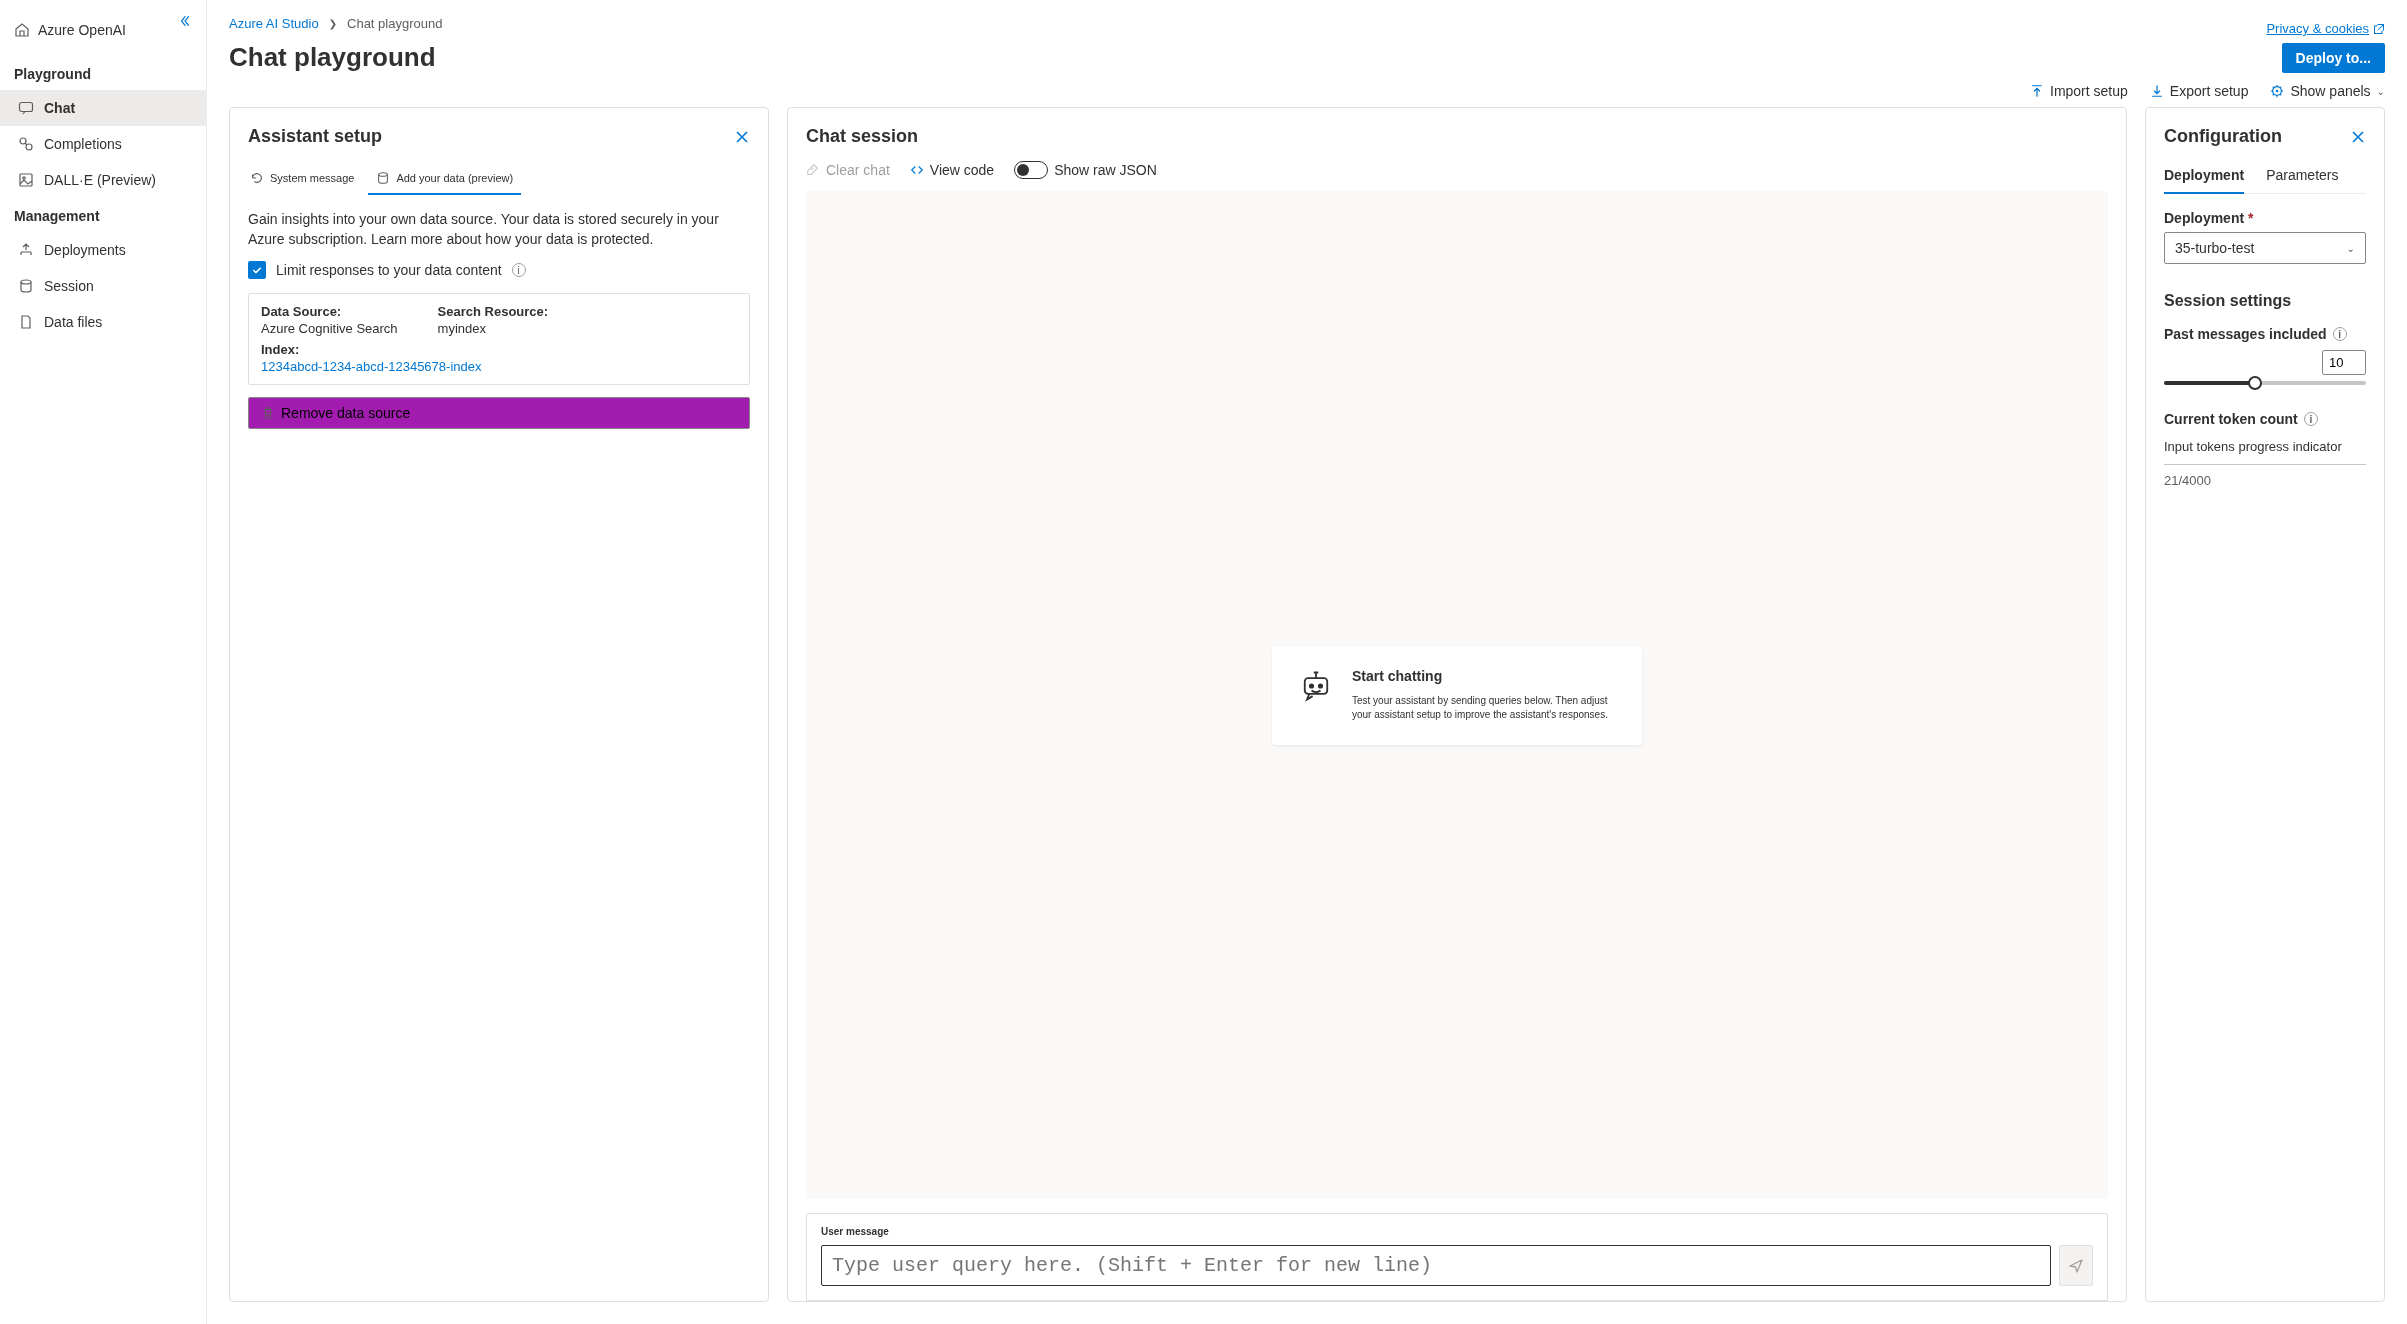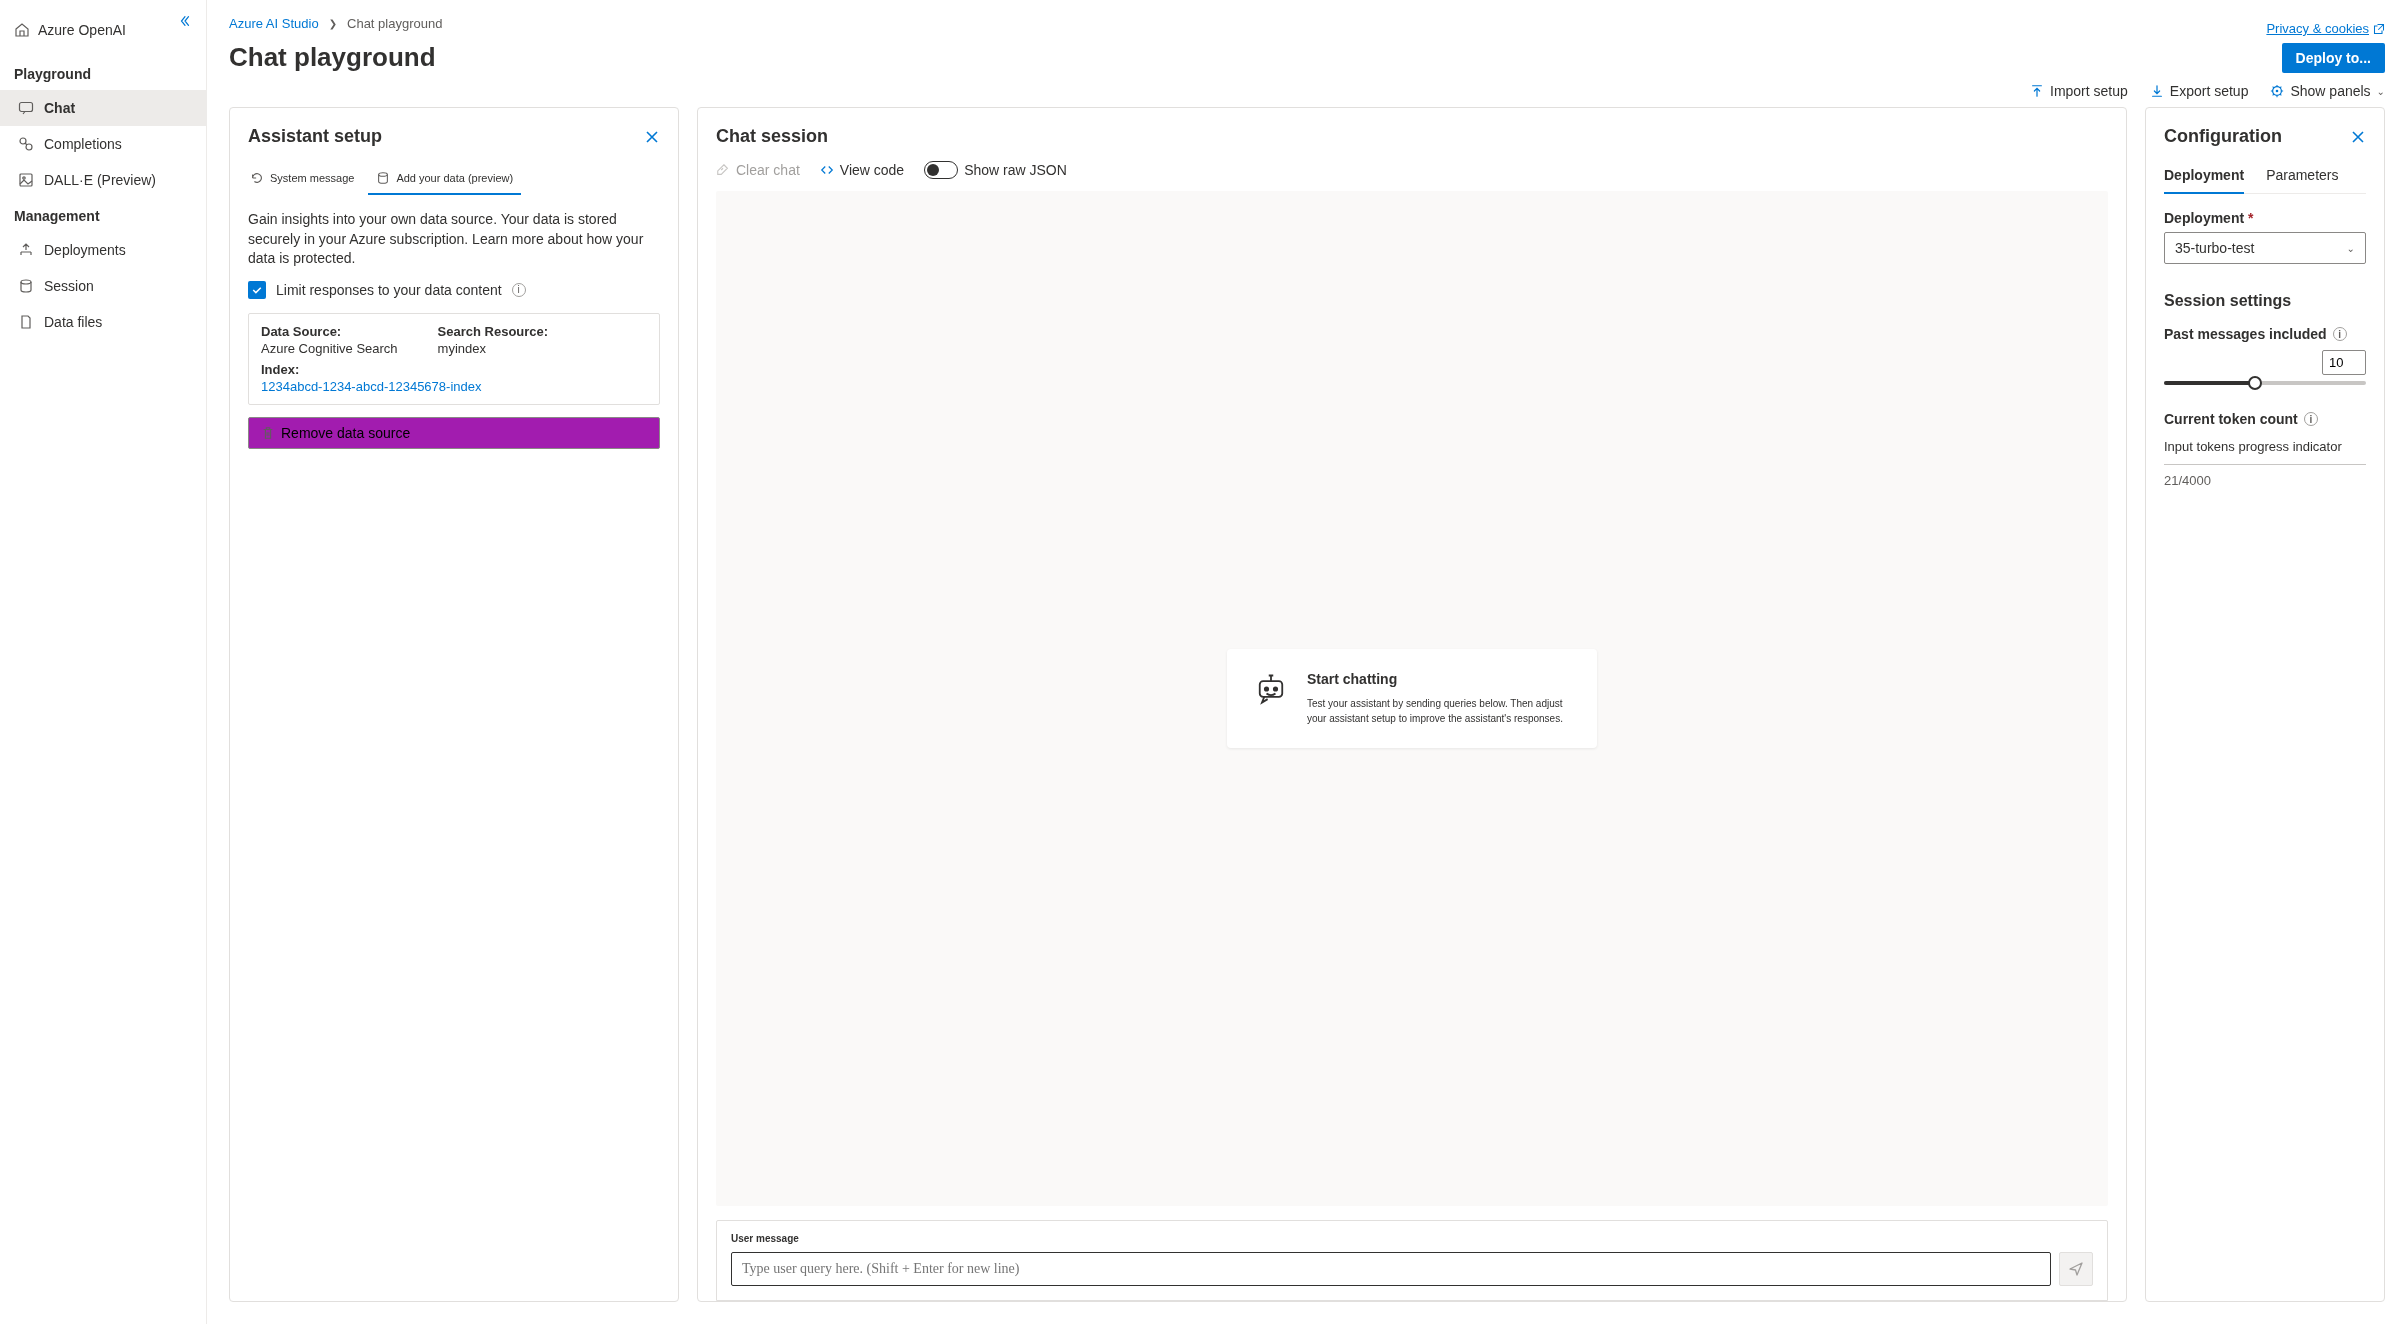--- a/index.html
+++ b/index.html
@@ -23,21 +23,21 @@
   .topline { display:flex; align-items:center; justify-content:space-between; }
   .privacy-link { color:#0078d4; text-decoration:underline; cursor:pointer; display:flex; align-items:center; gap:4px; font-size:13px;margin-top:11px;}
   .title-row { display:flex; justify-content:space-between; align-items:center; margin-top:6px; }
   .page-title { font-size:26px; font-weight:600; margin:0; }
   .deploy-btn { background:#0078d4; color:#fff; border:none; padding:7px 14px; border-radius:2px; font-size:14px; cursor:pointer; font-weight:600;}
   .toolbar-row { display:flex; justify-content:flex-end; gap:22px; padding:10px 22px 8px 22px; font-size:14px; color:#323130; }
   .toolbar-row .tb-item { display:flex; align-items:center; gap:6px; cursor:pointer; }
   .toolbar-row .tb-item svg { color:#0078d4; }
   .panels { display:flex; gap:18px; padding:0 22px 22px 22px; flex:1; min-height:0;}
   .card { border:1px solid #e1dfdd; border-radius:4px; background:#fff; display:flex; flex-direction:column; }
-  .card.left { width:450px; flex-shrink:0; padding:18px; }
+  .card.left { width:540px; flex-shrink:0; padding:18px; }
   .card.mid { flex:1; padding:18px 0 0 0; display:flex; flex-direction:column;}
   .card.right { width:240px; flex-shrink:0; padding:18px; }
   .card-header { display:flex; justify-content:space-between; align-items:center; }
   .card-title { font-size:18px; font-weight:600; margin:0; }
   .close-icon { color:#0078d4; cursor:pointer; }
   
   .tabs { display:flex; gap:18px; margin-top:16px; border-bottom:1px solid transparent; }
   .tab { display:flex; align-items:center; gap:6px; padding:8px 2px 10px 2px; cursor:pointer; color:#323130; font-size:11px; position:relative; }
   .tab.active { font-weight:400; }
   .tab.active::after { content:""; position:absolute; left:-6px; right:-6px; bottom:0; height:2px; background:#0078d4; }
@@ -60,21 +60,21 @@
   .toggle { width:34px; height:18px; border:1px solid #323130; border-radius:10px; position:relative; cursor:pointer; }
   .toggle .knob { position:absolute; left:2px; top:2px; width:12px; height:12px; border-radius:50%; background:#323130; }
   .chat-body { flex:1; background:#faf9f8; margin:0 18px; border-radius:2px; display:flex; align-items:center; justify-content:center; }
   .chat-hint { background:#fff; border-radius:4px; box-shadow:0 1px 3px rgba(0,0,0,0.08); padding:22px 26px; display:flex; gap:18px; max-width:370px;}
   .chat-hint .robot { width:36px; height:36px; flex-shrink:0; color:#323130;}
   .chat-hint .title { font-weight:600; margin-bottom:10px; }
   .chat-hint .body { font-size:10px; color:#323130; line-height:1.45; }
   .chat-input-wrap { border:1px solid #e1dfdd; border-top:1px solid #e1dfdd; margin:14px 18px 0 18px; border-radius:2px 2px 0 0; padding:12px 14px 14px 14px; background:#fff;}
   .chat-input-label { font-weight:600; font-size:10px; margin-bottom:8px; }
   .chat-input-row { display:flex; gap:8px; }
-  .chat-input-row input { flex:1; border:1px solid #323130; border-radius:2px; padding:8px 10px; font-size:14px; font-family:Liberation Serif, serif; outline:none; }
+  .chat-input-row input { flex:1; border:1px solid #323130; border-radius:2px; padding:8px 10px; font-size:20px; font-family:Liberation Mono, monospace; outline:none; }
   .send-btn { width:34px; border:1px solid #e1dfdd; background:#f3f2f1; display:flex; align-items:center; justify-content:center; color:#a19f9d; cursor:pointer; border-radius:2px;}
   
   .config-tabs { display:flex; gap:22px; margin-top:14px; border-bottom:1px solid #edebe9; }
   .config-tab { padding:6px 0 10px 0; cursor:pointer; position:relative; }
   .config-tab.active { font-weight:600; }
   .config-tab.active::after { content:""; position:absolute; left:0; right:0; bottom:-1px; height:2px; background:#0078d4; }
   .cfg-label { font-weight:600; margin-top:16px; font-size:14px; }
   .cfg-label .req { color:#a4262c; }
   .select-box { border:1px solid #8a8886; border-radius:2px; padding:7px 10px; margin-top:6px; display:flex; justify-content:space-between; align-items:center; cursor:pointer; font-size:14px;}
   .subhead { font-weight:600; font-size:16px; margin-top:28px; }

